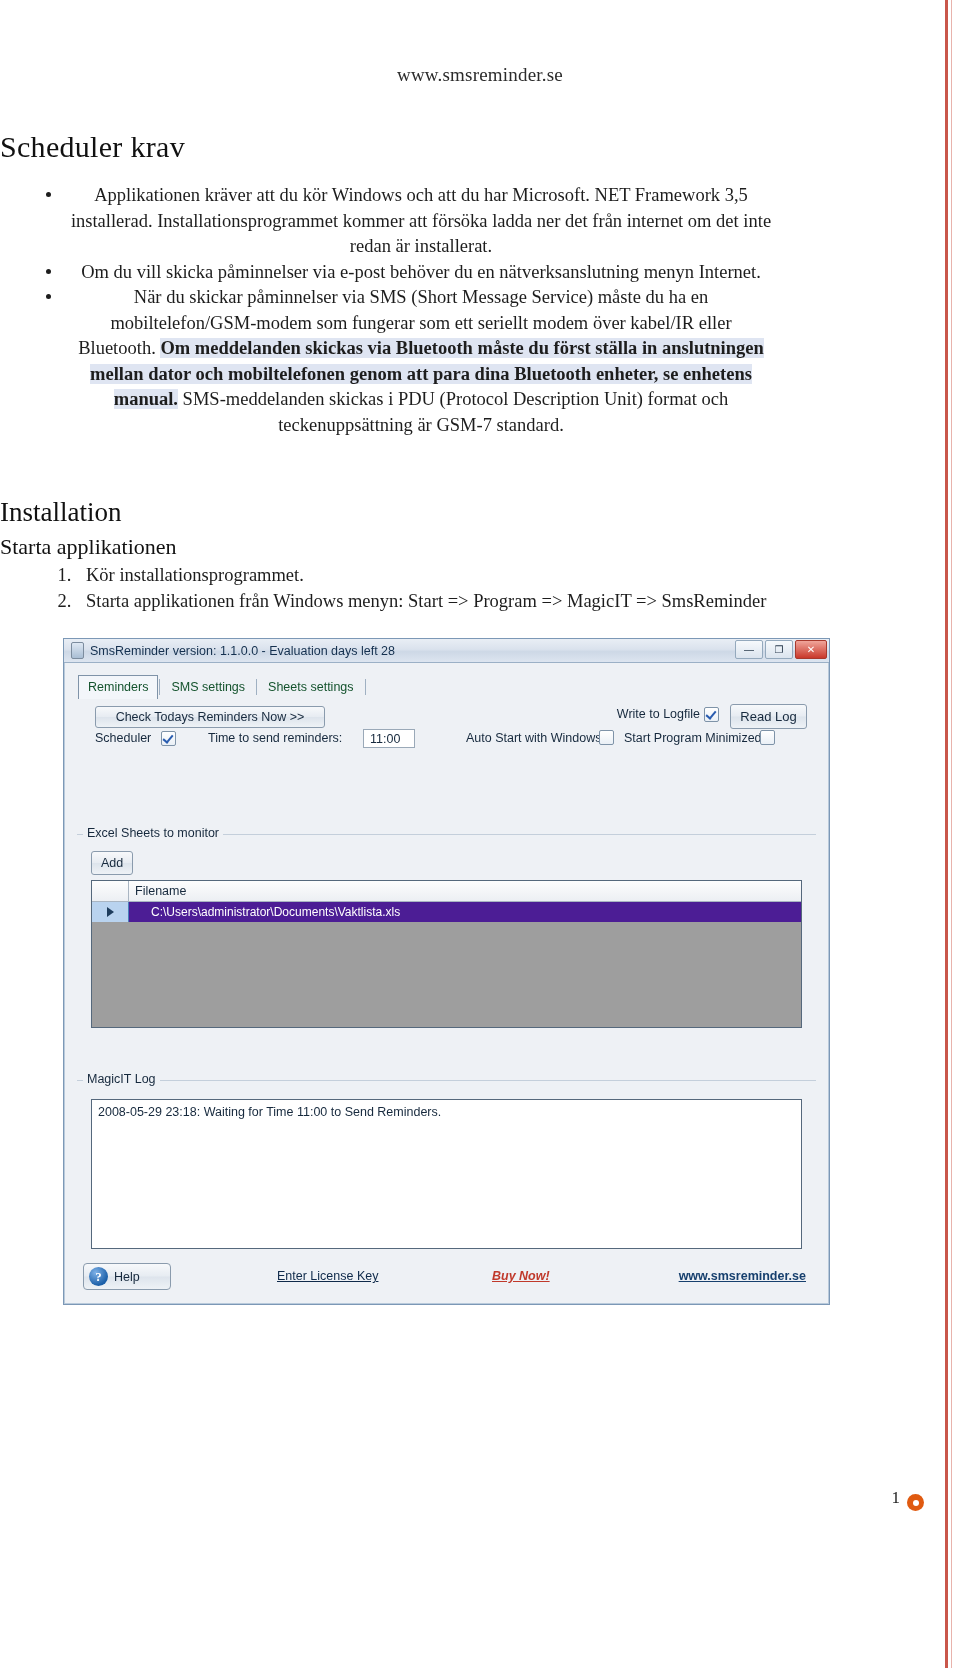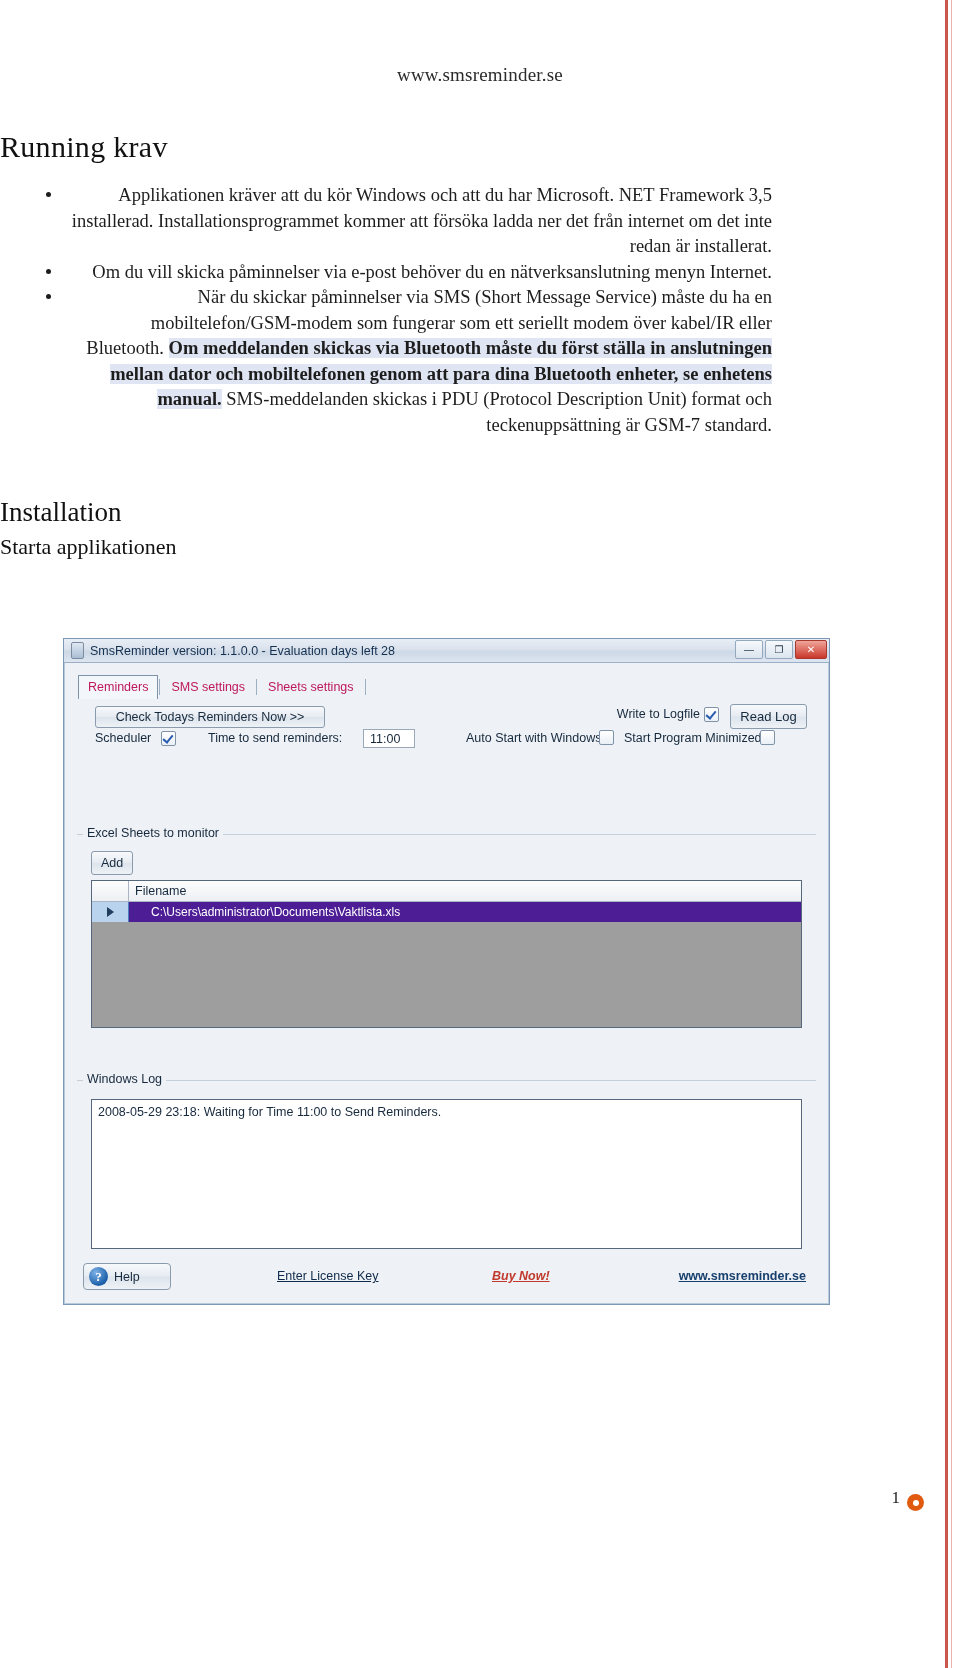--- a/index.html
+++ b/index.html
@@ -18,21 +18,21 @@
   }
   .h1{
     position:absolute;left:0;top:130px;font-size:30px;font-weight:400;
     color:#111;letter-spacing:.3px;
   }
   .bullets{
     position:absolute;left:32px;top:183px;width:740px;
     font-size:18.5px;line-height:25.5px;color:#1d1d1d;
   }
   .bullets ul{margin:0;padding-left:38px;list-style:none;}
-  .bullets li{position:relative;margin:0 0 0 0;text-align:right;}
+  .bullets li{position:relative;margin:0 0 0 0;text-align:center;}
   .bullets li .dot{
     position:absolute;left:-24px;top:9px;width:5px;height:5px;border-radius:50%;
     background:#1d1d1d;
   }
   .hl{background:#dfe5f2;}
   .b{font-weight:700;}
 
   .h2{
     position:absolute;left:0;font-size:27px;font-weight:400;color:#111;
   }
@@ -76,21 +76,21 @@
     font-size:10px;color:#2a3b4d;
   }
   .winbtn.close{
     background:linear-gradient(180deg,#f0a59a,#c9382b);
     border-color:#a8382c;color:#fff;width:30px;
   }
   .appbody{position:absolute;left:4px;right:4px;top:27px;bottom:4px;background:#eef1f5;}
 
   .tabs{position:absolute;left:10px;top:9px;display:flex;align-items:flex-end;}
   .tab{
-    font-size:12.5px;color:#be185d;padding:4px 9px 5px 9px;border:1px solid transparent;
+    font-size:12.5px;color:#14532d;padding:4px 9px 5px 9px;border:1px solid transparent;
     border-bottom:none;
   }
   .tab.active{border-color:#7f93a8;background:#f3f6fa;}
   .tab-sep{width:1px;height:16px;background:#9fb0c2;margin:0 1px 4px 1px;}
 
   .btn{
     border:1px solid #8a9bad;border-radius:3px;
     background:linear-gradient(180deg,#f7f9fb 0%,#e7ecf2 48%,#dde4ec 52%,#eef2f6 100%);
     font-size:12.5px;color:#16293d;display:inline-flex;align-items:center;justify-content:center;
     font-family:"Liberation Sans", sans-serif;
@@ -191,21 +191,21 @@
 </head>
 <body>
 
 <div class="page">
 
   <div class="right-rule2"></div>
   <div class="right-rule"></div>
 
   <div class="site-url">www.smsreminder.se</div>
 
-  <div class="h1" style="left:0;">Running krav</div>
+  <div class="h1" style="left:0;">Scheduler krav</div>
 
   <div class="bullets">
     <ul>
       <li>
         <span class="dot"></span>
         <span>Applikationen kräver att du kör Windows och att du har Microsoft. NET Framework 3,5 installerad.  Installationsprogrammet kommer att försöka ladda ner det från internet om det inte redan är installerat.</span>
       </li>
       <li>
         <span class="dot"></span>
         <span> Om du vill skicka påminnelser via e-post behöver du en nätverksanslutning menyn Internet.</span>
@@ -213,20 +213,26 @@
       <li>
         <span class="dot"></span>
         <span> När du skickar påminnelser via SMS (Short Message Service) måste du ha en mobiltelefon/GSM-modem som fungerar som ett seriellt modem över kabel/IR eller Bluetooth. </span><span class="hl b">Om meddelanden skickas via Bluetooth måste du först ställa in anslutningen mellan dator och mobiltelefonen genom att para dina Bluetooth enheter, se enhetens manual.</span><span> SMS-meddelanden skickas i PDU (Protocol Description Unit) format och teckenuppsättning är GSM-7 standard.</span>
       </li>
     </ul>
   </div>
 
   <div class="h2 install">Installation</div>
   <div class="h3 starta">Starta applikationen</div>
 
+  <div class="numlist">
+    <ol>
+      <li>Kör installationsprogrammet.</li>
+      <li>Starta applikationen från Windows menyn: Start =&gt; Program =&gt; MagicIT =&gt; SmsReminder</li>
+    </ol>
+  </div>
 
   <div class="app">
 
     <div class="titlebar">
       <div class="ticon"></div>
       <div class="ttext">SmsReminder version: 1.1.0.0 - Evaluation days left 28</div>
       <div class="winbtns">
         <div class="winbtn">—</div>
         <div class="winbtn">❐</div>
         <div class="winbtn close">✕</div>
@@ -273,21 +279,21 @@
           <div class="grid-row">
             <div class="gr-corner">
               <div class="arrow"></div>
             </div>
             <div class="gr-cell">C:\Users\administrator\Documents\Vaktlista.xls</div>
           </div>
         </div>
       </div>
 
       <div class="group grp-log">
-        <div class="gtitle">Windows Log</div>
+        <div class="gtitle">MagicIT Log</div>
         <div class="logbox">2008-05-29 23:18: Waiting for Time 11:00 to Send Reminders.</div>
       </div>
 
       <div class="footer-row">
         <div class="help-btn">
           <div class="help-icon">?</div>
           <div class="help-txt">Help</div>
         </div>
         <div class="flink license">Enter License Key </div>
         <div class="flink buy">Buy Now!</div>

